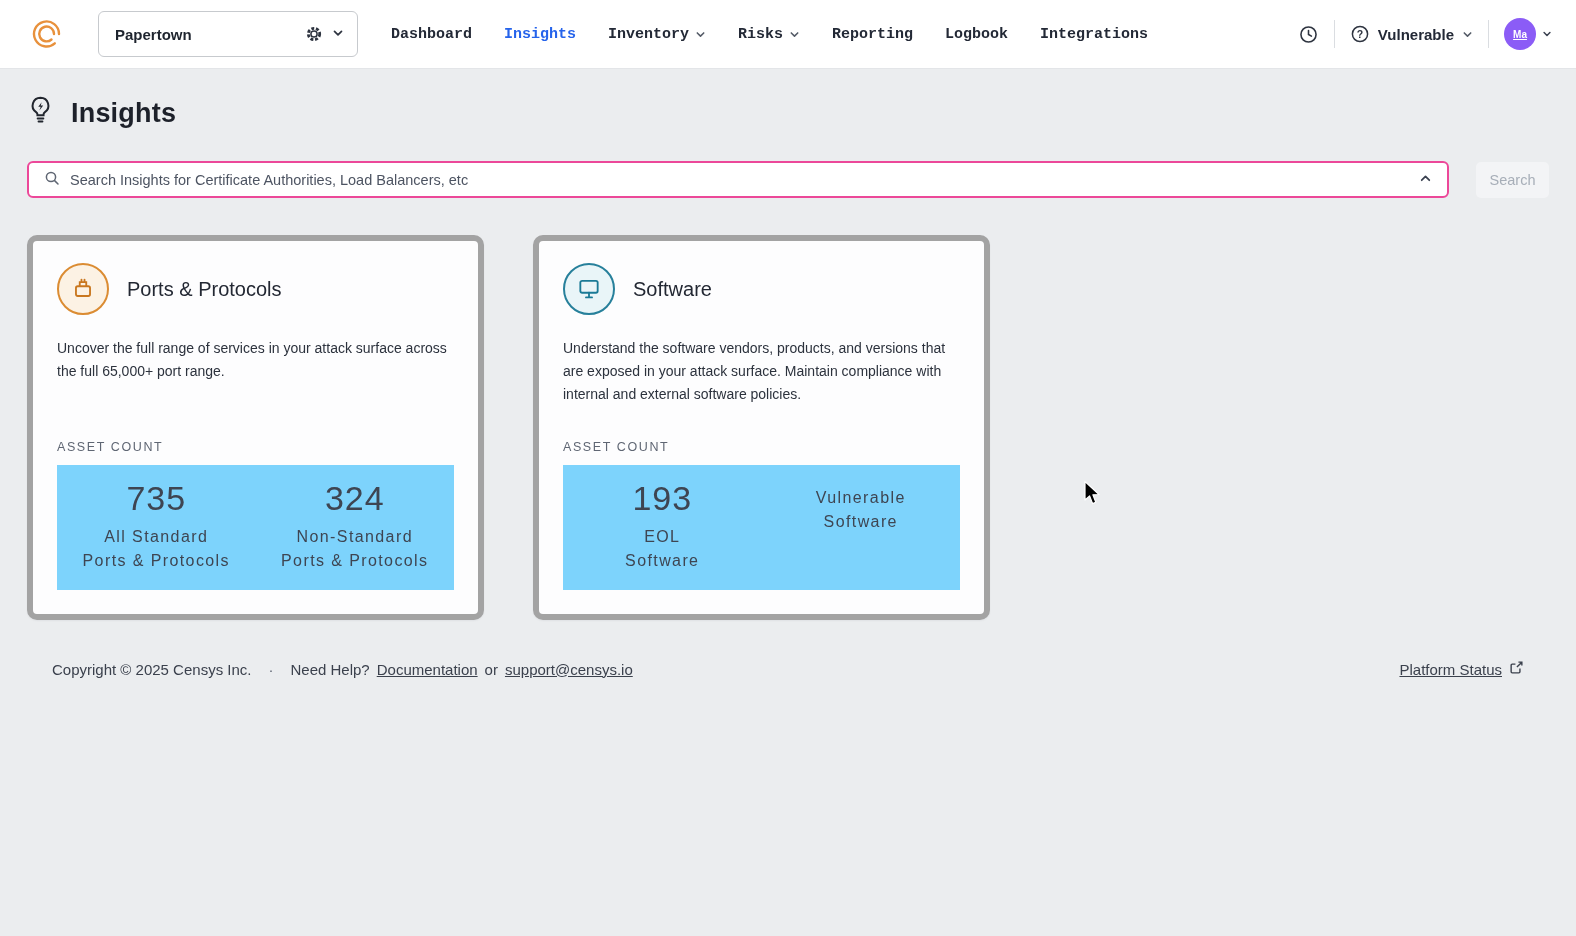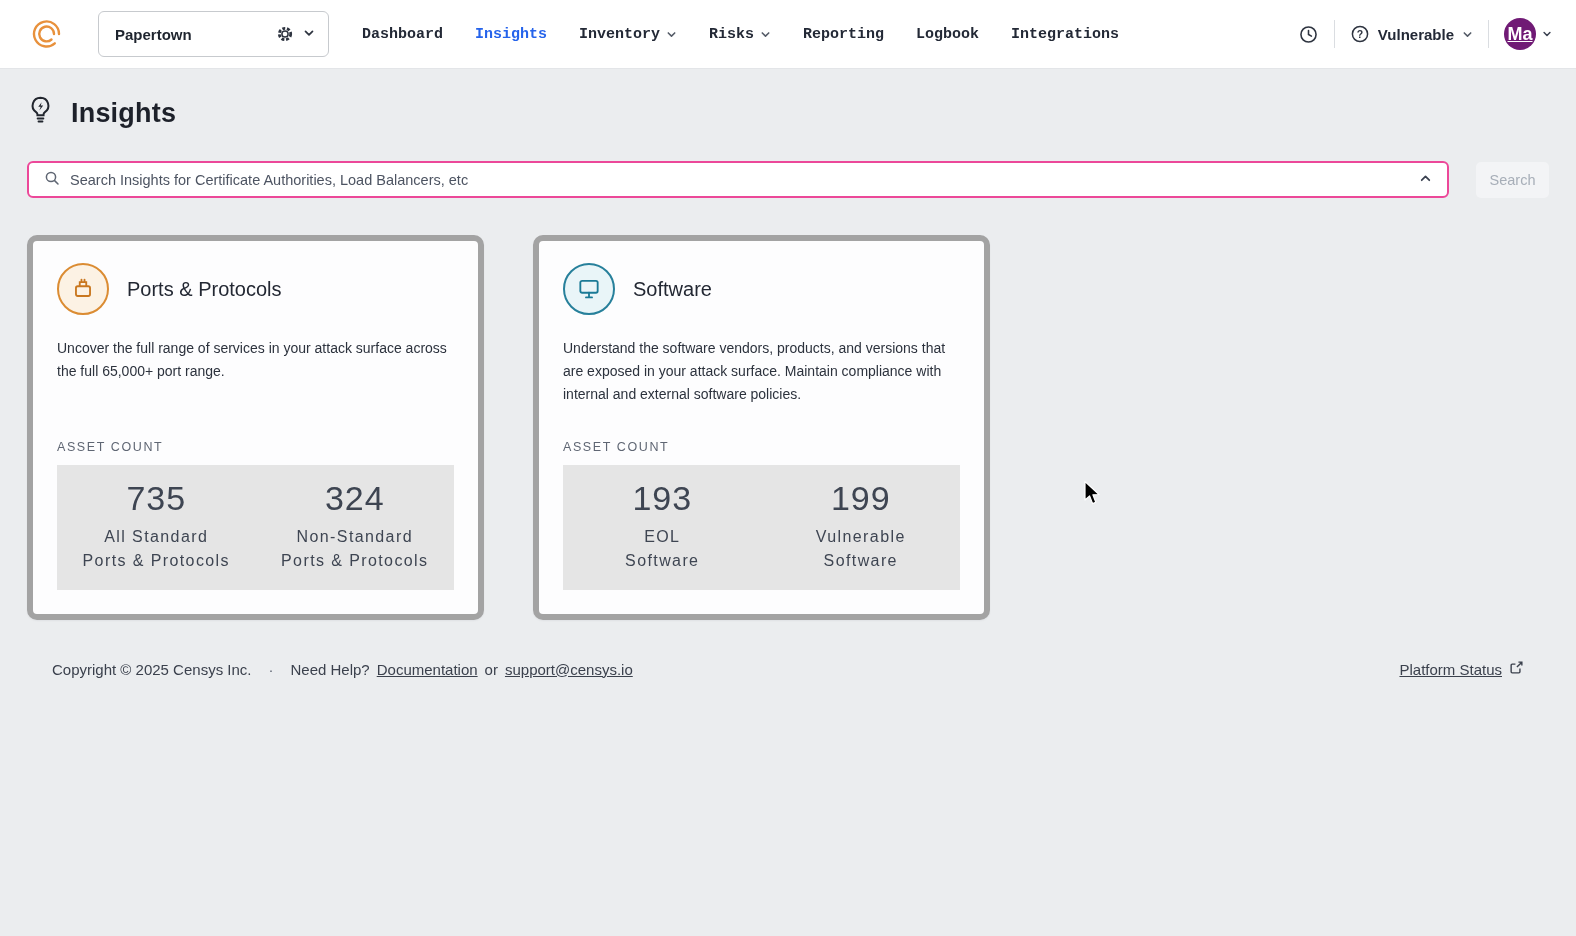--- a/index.html
+++ b/index.html
@@ -13,37 +13,37 @@
   }
   a { color:inherit; text-decoration:none; }
 
   
   .header {
     height:69px; background:#ffffff; border-bottom:1px solid #e3e5e8;
     display:flex; align-items:center; padding:0 24px 0 28px;
   }
   .logo { width:38px; height:38px; display:flex; align-items:center; justify-content:center; cursor:pointer; }
   .workspace {
-    margin-left:32px; width:231px; height:46px;
+    margin-left:32px; width:260px; height:46px;
     border:1px solid #c7cace; border-radius:6px; background:#fff;
     display:flex; align-items:center; padding:0 13px 0 16px; gap:9px; cursor:pointer;
   }
   .workspace-name { font-weight:700; font-size:15px; color:#1e242e; flex:1; }
   .nav { display:flex; align-items:center; gap:32px; margin-left:33px; font-size:15px; font-weight:600;font-family:Liberation Mono, monospace; }
   .nav a { display:flex; align-items:center; gap:6px; cursor:pointer; color:#232936; }
   .nav a.active { color:#2563eb; }
   .nav .chev { color:#555c68; display:flex; }
   .header-right { margin-left:auto; display:flex; align-items:center; gap:15px; }
   .icon-btn { display:flex; align-items:center; justify-content:center; cursor:pointer; background:none; border:none; }
   .vdivider { width:1px; height:28px; background:#dadde1; }
   .resources { display:flex; align-items:center; gap:8px; font-size:15px; font-weight:600; cursor:pointer; }
   .avatar-wrap { display:flex; align-items:center; gap:6px; cursor:pointer; }
   .avatar {
-    width:32px; height:32px; border-radius:50%; background:#701a75; color:#fff;
-    font-size:18px; font-weight:700; display:flex; align-items:center; justify-content:center;text-decoration:underline;
+    width:32px; height:32px; border-radius:50%; background:#8b5cf6; color:#fff;
+    font-size:10px; font-weight:700; display:flex; align-items:center; justify-content:center;text-decoration:underline;
   }
 
   
   .main { padding:0 27px; }
   .title-row { margin-top:26px; display:flex; align-items:center; gap:17px; }
   .page-title { font-size:27px; font-weight:700; color:#1d212a; letter-spacing:.2px; }
 
   .search-row { margin-top:30px; display:flex; align-items:center; gap:27px; }
   .search-bar {
     flex:1; height:37px; background:#fff; border:2px solid #ec4899; border-radius:6px;
@@ -65,21 +65,21 @@
     width:457px; background:#fdfdfe; border:6px solid #a3a3a3; border-radius:10px;
     padding:22px 24px 24px; box-shadow:0 1px 2px rgba(16,24,40,.05); cursor:pointer;
   }
   .card-head { display:flex; align-items:center; gap:18px; margin-bottom:22px; }
   .icon-circle { width:52px; height:52px; border-radius:50%; display:flex; align-items:center; justify-content:center; flex:0 0 auto; }
   .icon-circle.orange { background:#fcf2e4; border:2px solid #db8c33; }
   .icon-circle.teal   { background:#e9f5f8; border:2px solid #27809b; }
   .card-title { font-size:20px; color:#232833; font-weight:500; }
   .card-desc { font-size:14px; color:#2c323d; line-height:23px; min-height:103px; padding-right:4px; }
   .asset-label { font-size:12.5px; letter-spacing:1.6px; color:#5f6673; margin-bottom:11px; }
-  .stats { background:#e5e5e5; display:flex; padding:14px 0 17px; }
+  .stats { background:#7dd3fc; display:flex; padding:14px 0 17px; }
   .stat { flex:1; text-align:center; }
   .stat-value { font-size:34px; color:#3e4552; letter-spacing:1px; font-weight:400; }
   .stat-label { margin-top:7px; font-size:16px; letter-spacing:1.4px; color:#3e4552; line-height:24px; }
 
   
   .footer {
     margin-top:40px; display:flex; align-items:center;
     font-size:15px; color:#3b414d; padding:0 25px;
   }
   .footer .grp { display:flex; align-items:center; gap:7px; }
@@ -258,21 +258,20 @@
       <div class="asset-label">ASSET COUNT</div>
       <div class="stats">
         <div class="stat">
           <div class="stat-value">193</div>
           <div class="stat-label">
             <span>EOL</span><br>
             <span>Software</span>
           </div>
         </div>
         <div class="stat">
-          <div class="stat-value">199</div>
           <div class="stat-label">
             <span>Vulnerable</span><br>
             <span>Software</span>
           </div>
         </div>
       </div>
     </section>
 
   </div>
 

